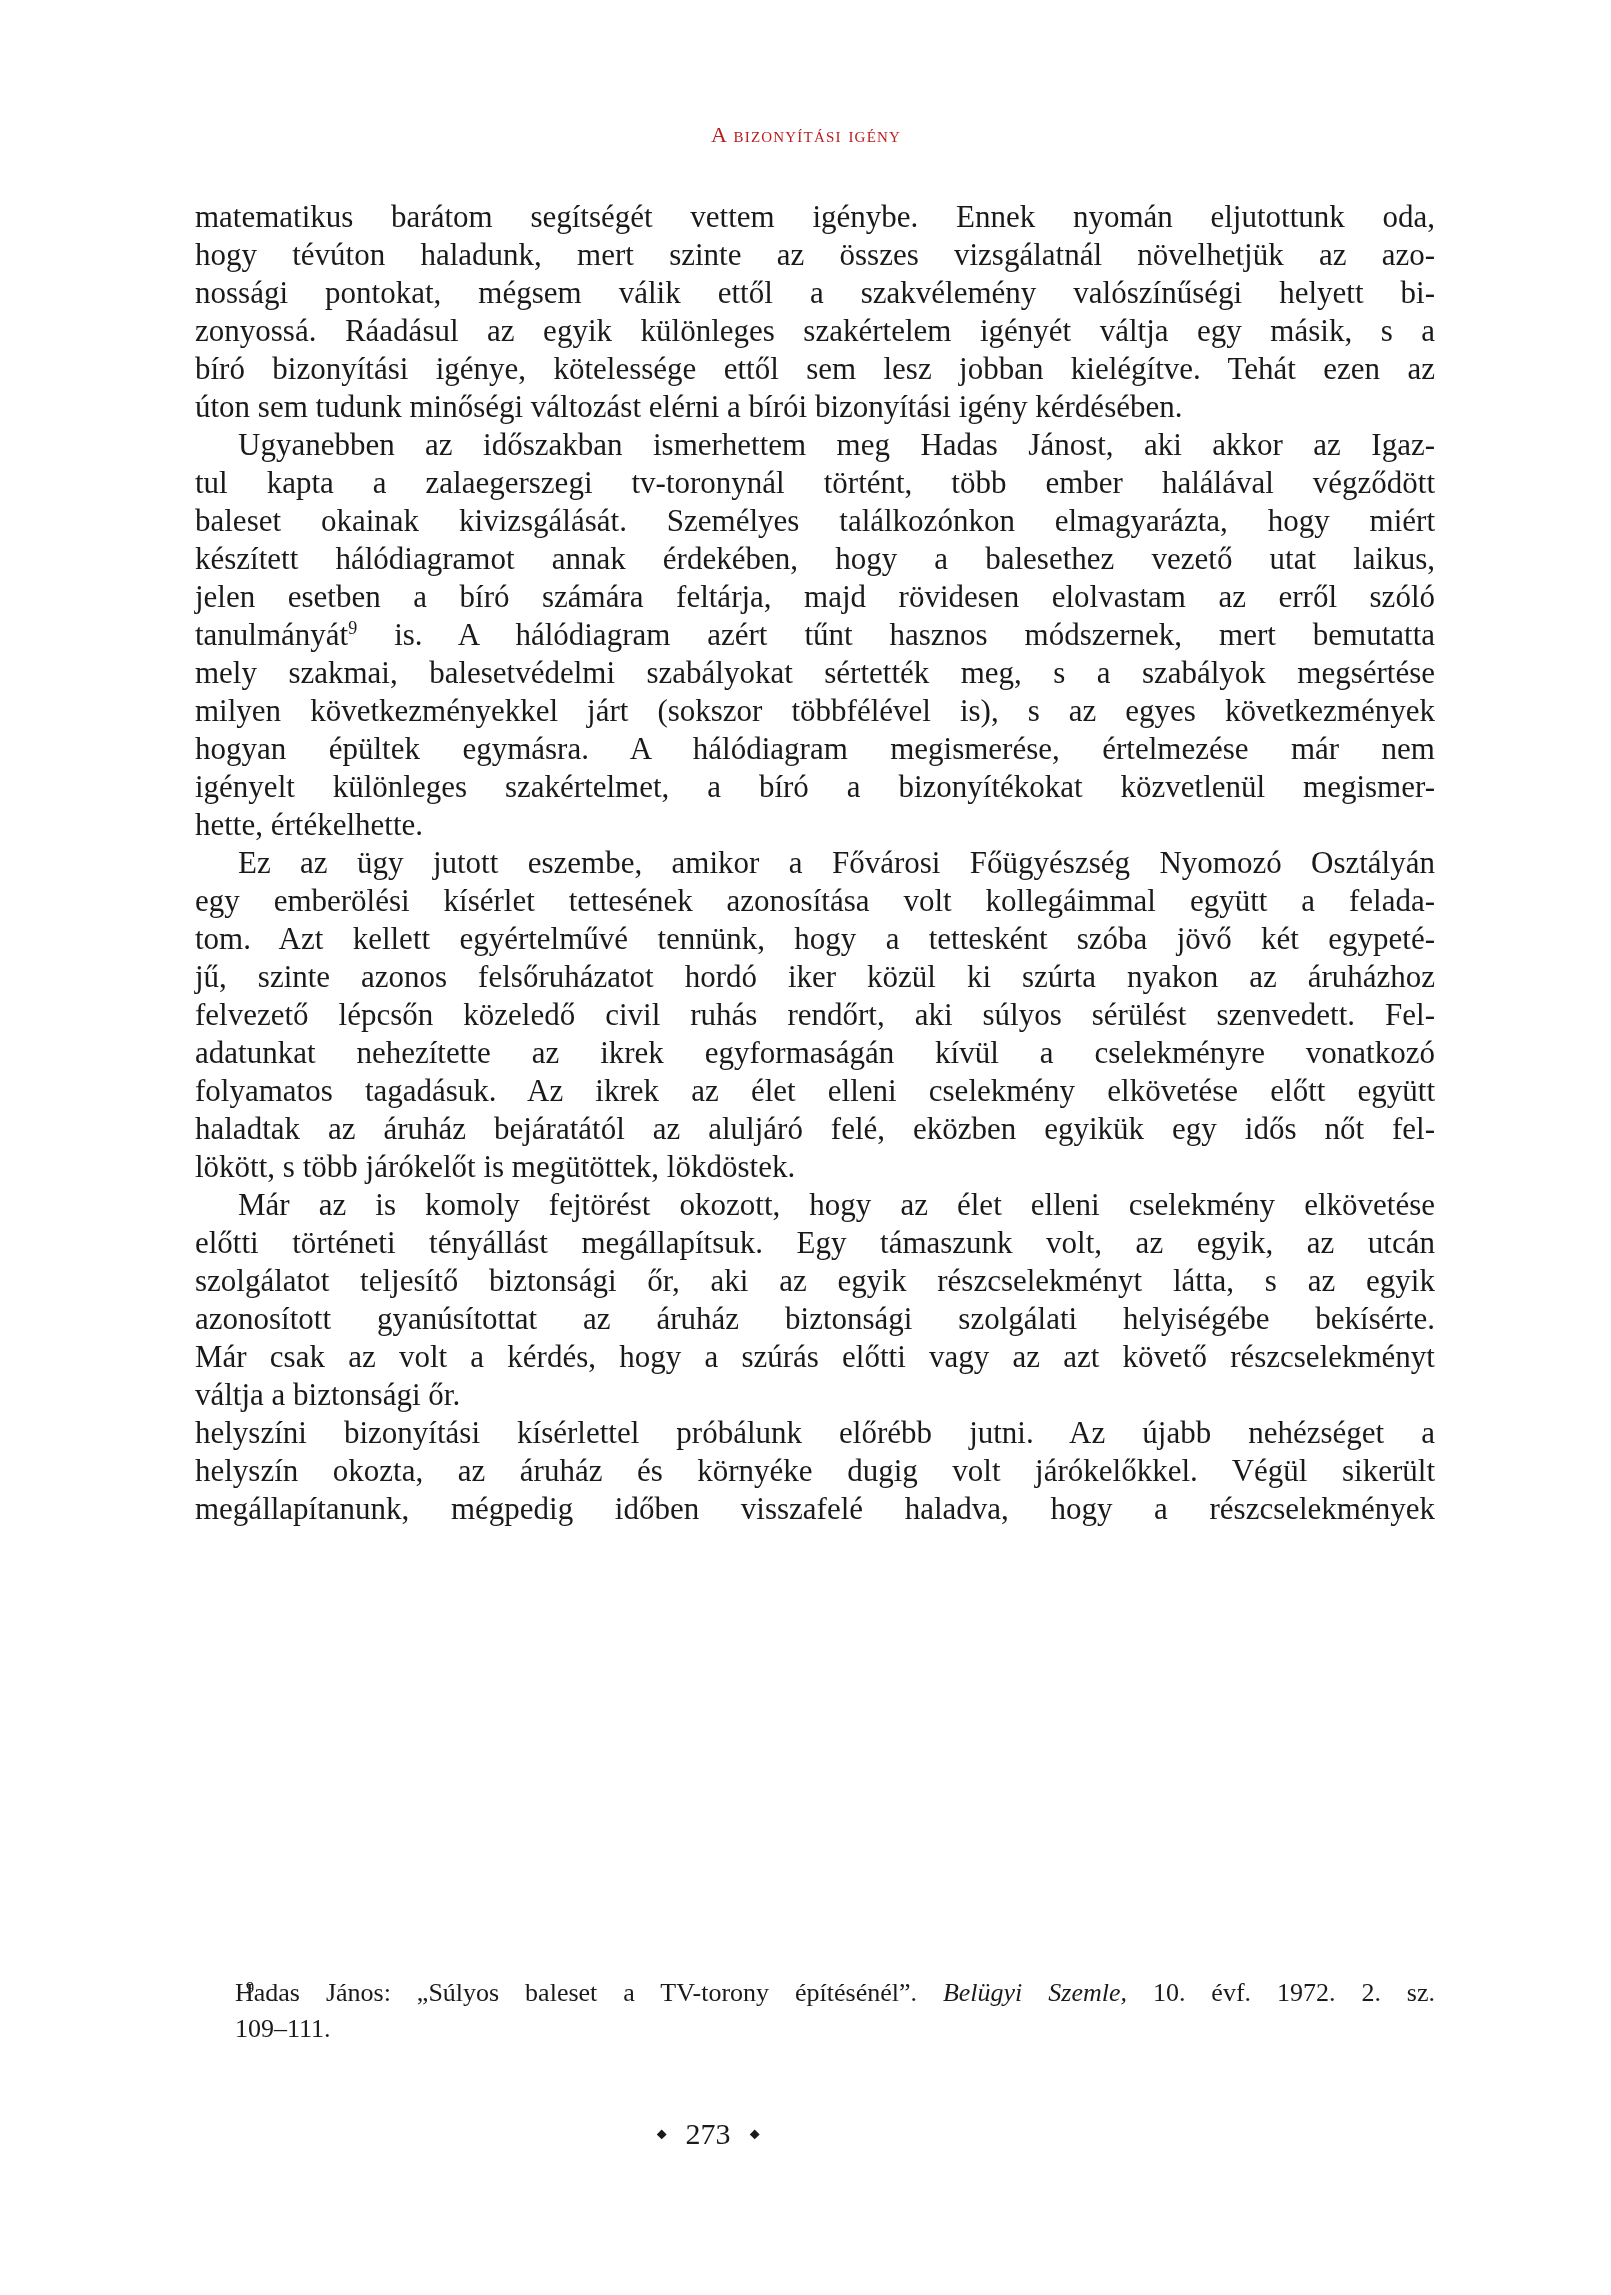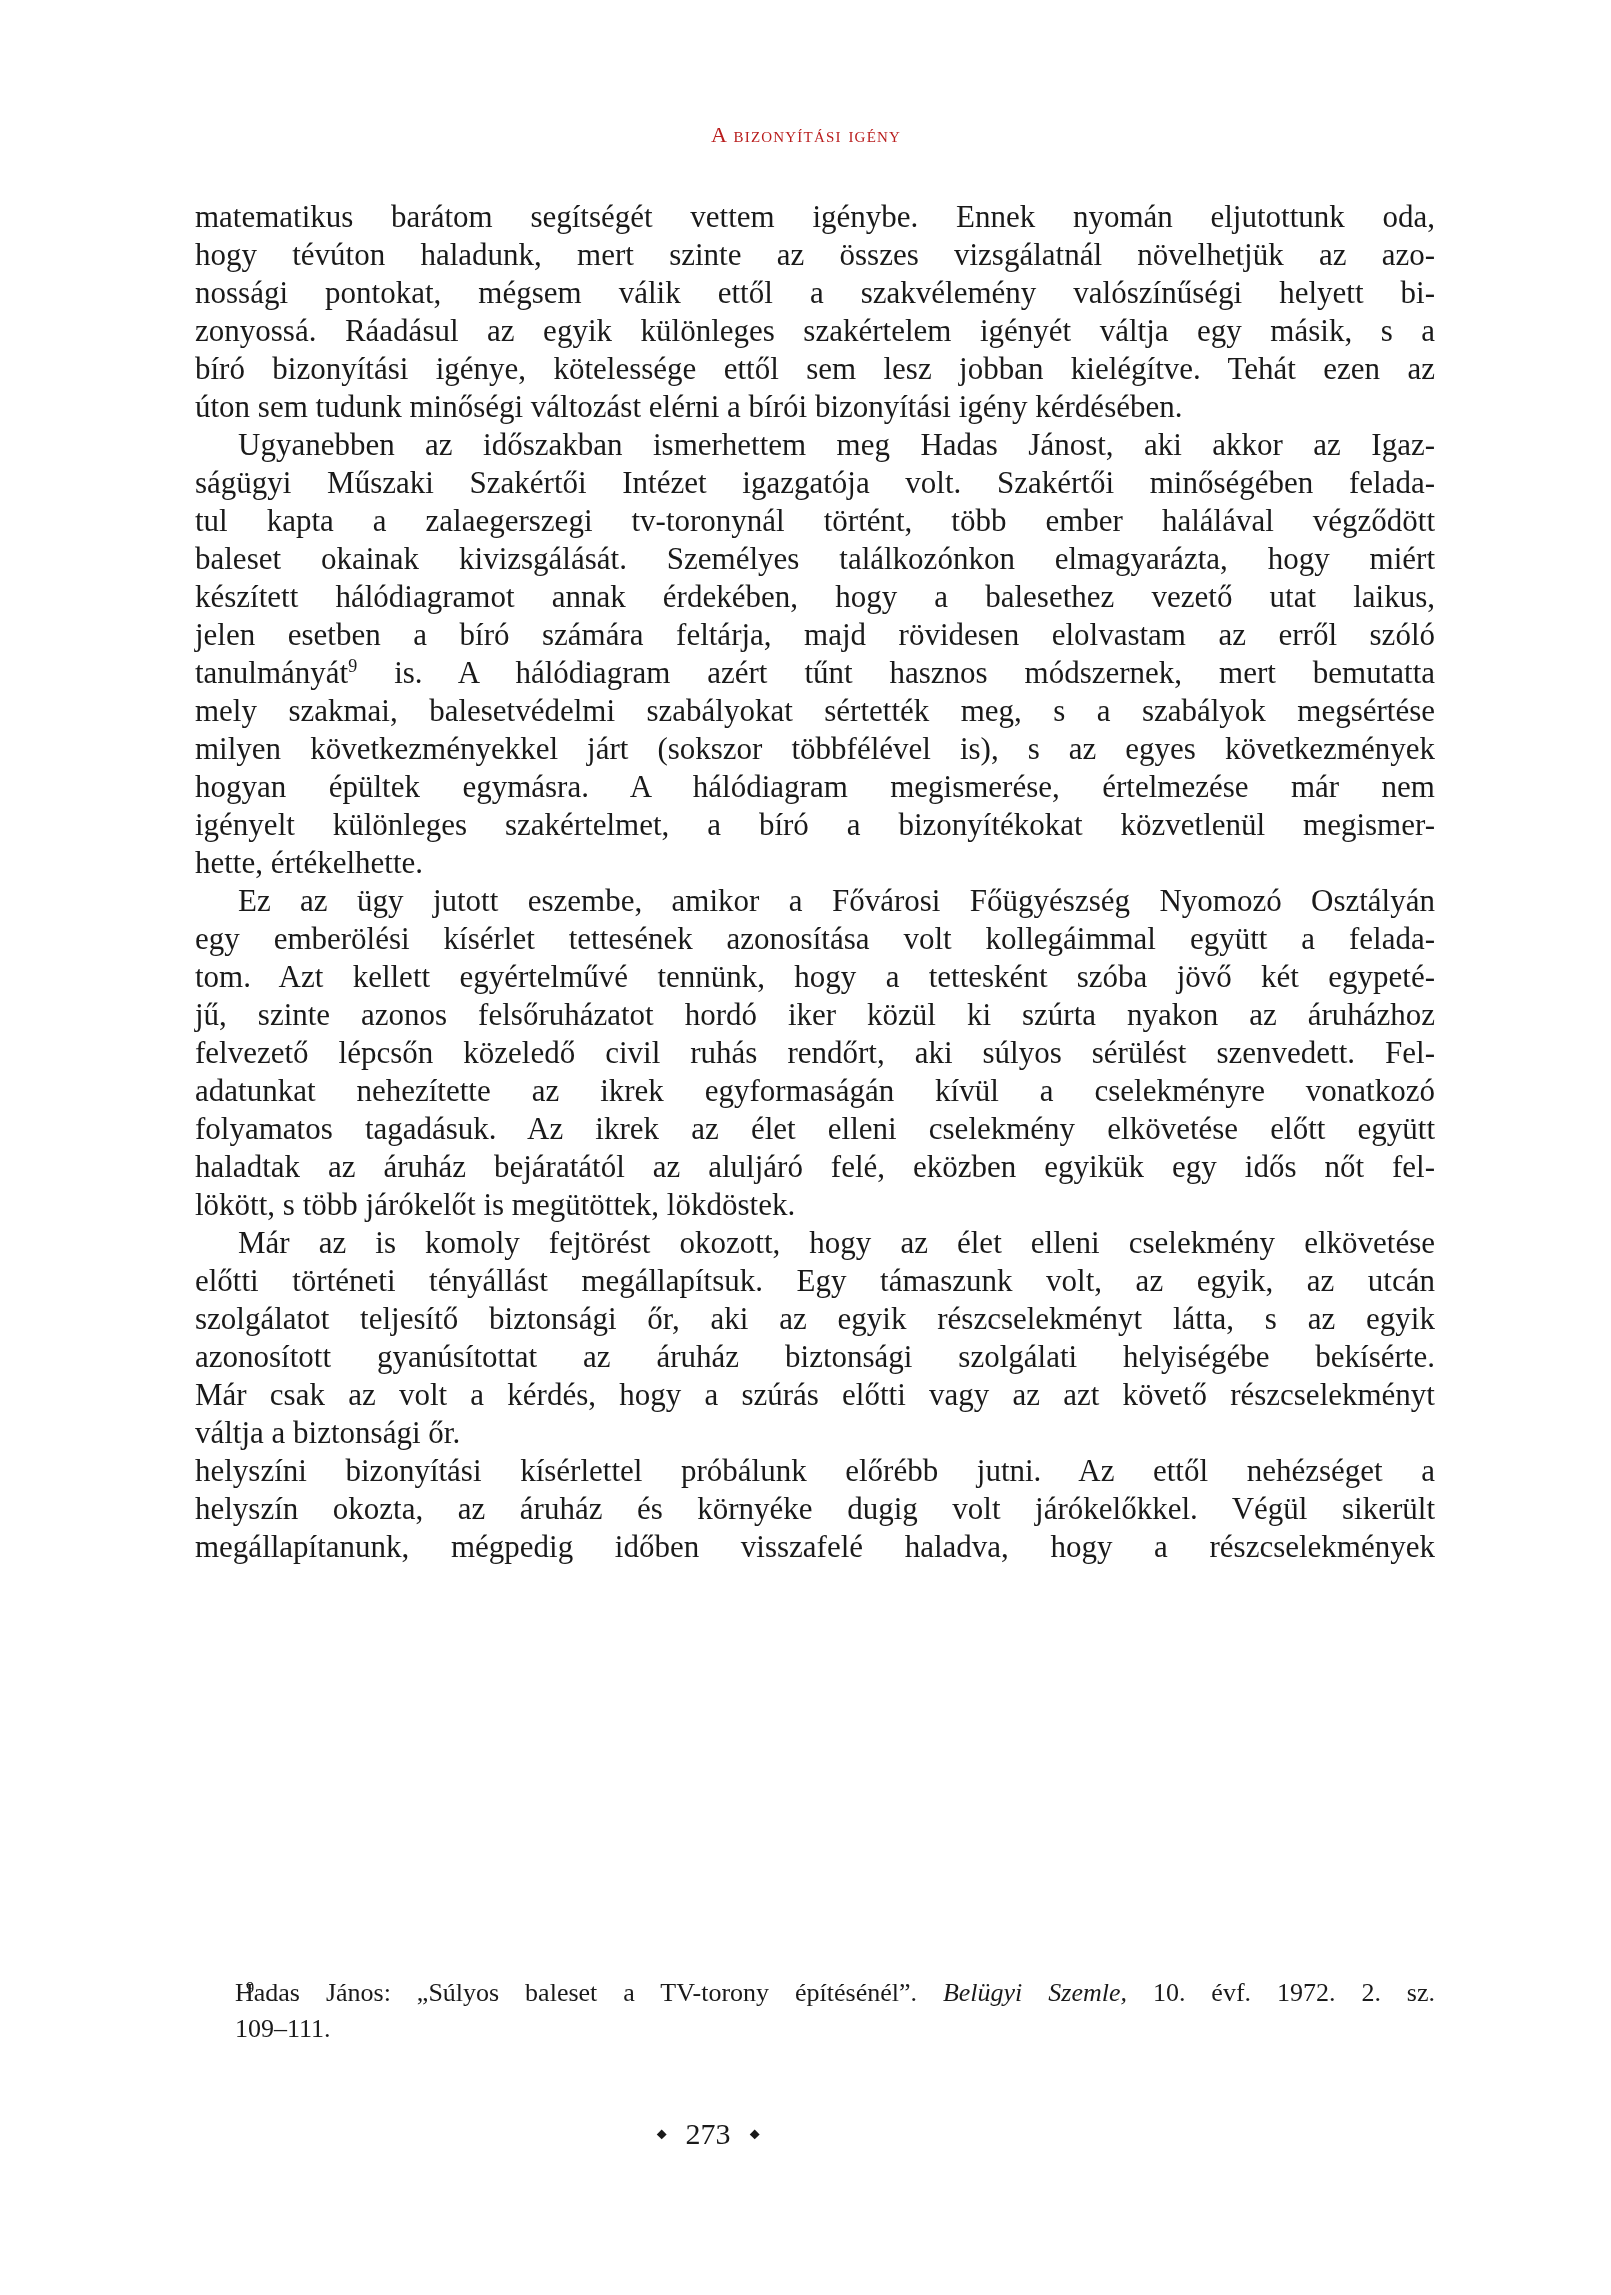--- a/index.html
+++ b/index.html
@@ -31,21 +31,20 @@
     <div>
       <span class="line">matematikus barátom segítségét vettem igénybe. Ennek nyomán eljutottunk oda,</span>
       <span class="line">hogy tévúton haladunk, mert szinte az összes vizsgálatnál növelhetjük az azo-</span>
       <span class="line">nossági pontokat, mégsem válik ettől a szakvélemény valószínűségi helyett bi-</span>
       <span class="line">zonyossá. Ráadásul az egyik különleges szakértelem igényét váltja egy másik, s a</span>
       <span class="line">bíró bizonyítási igénye, kötelessége ettől sem lesz jobban kielégítve. Tehát ezen az</span>
       <span class="line last">úton sem tudunk minőségi változást elérni a bírói bizonyítási igény kérdésében.</span>
     </div>
     <div>
       <span class="line indent">Ugyanebben az időszakban ismerhettem meg Hadas Jánost, aki akkor az Igaz-</span>
-      <span class="line">ságügyi Műszaki Szakértői Intézet igazgatója volt. Szakértői minőségében felada-</span>
       <span class="line">tul kapta a zalaegerszegi tv-toronynál történt, több ember halálával végződött</span>
       <span class="line">baleset okainak kivizsgálását. Személyes találkozónkon elmagyarázta, hogy miért</span>
       <span class="line">készített hálódiagramot annak érdekében, hogy a balesethez vezető utat laikus,</span>
       <span class="line">jelen esetben a bíró számára feltárja, majd rövidesen elolvastam az erről szóló</span>
       <span class="line">tanulmányát<sup>9</sup> is. A hálódiagram azért tűnt hasznos módszernek, mert bemutatta</span>
       <span class="line">mely szakmai, balesetvédelmi szabályokat sértették meg, s a szabályok megsértése</span>
       <span class="line">milyen következményekkel járt (sokszor többfélével is), s az egyes következmények</span>
       <span class="line">hogyan épültek egymásra. A hálódiagram megismerése, értelmezése már nem</span>
       <span class="line">igényelt különleges szakértelmet, a bíró a bizonyítékokat közvetlenül megismer-</span>
       <span class="line last">hette, értékelhette.</span>
@@ -63,21 +62,21 @@
     </div>
     <div>
       <span class="line indent">Már az is komoly fejtörést okozott, hogy az élet elleni cselekmény elkövetése</span>
       <span class="line">előtti történeti tényállást megállapítsuk. Egy támaszunk volt, az egyik, az utcán</span>
       <span class="line">szolgálatot teljesítő biztonsági őr, aki az egyik részcselekményt látta, s az egyik</span>
       <span class="line">azonosított gyanúsítottat az áruház biztonsági szolgálati helyiségébe bekísérte.</span>
       <span class="line">Már csak az volt a kérdés, hogy a szúrás előtti vagy az azt követő részcselekményt</span>
       <span class="line last">váltja a biztonsági őr.</span>
     </div>
     <div>
-      <span class="line">helyszíni bizonyítási kísérlettel próbálunk előrébb jutni. Az ettől nehézséget a</span>
+      <span class="line">helyszíni bizonyítási kísérlettel próbálunk előrébb jutni. Az újabb nehézséget a</span>
       <span class="line">helyszín okozta, az áruház és környéke dugig volt járókelőkkel. Végül sikerült</span>
       <span class="line">megállapítanunk, mégpedig időben visszafelé haladva, hogy a részcselekmények</span>
     </div>
   </div>
 
 <div class="footnote">
   <span class="fn-mark">9</span>
   <div class="fn-body">
     <span class="fn-line"><span>Hadas János: „Súlyos baleset a TV-torony építésénél”. </span><i>Belügyi Szemle,</i><span> 10. évf. 1972. 2. sz.</span></span>
     <span class="fn-line last">109–111.</span>

